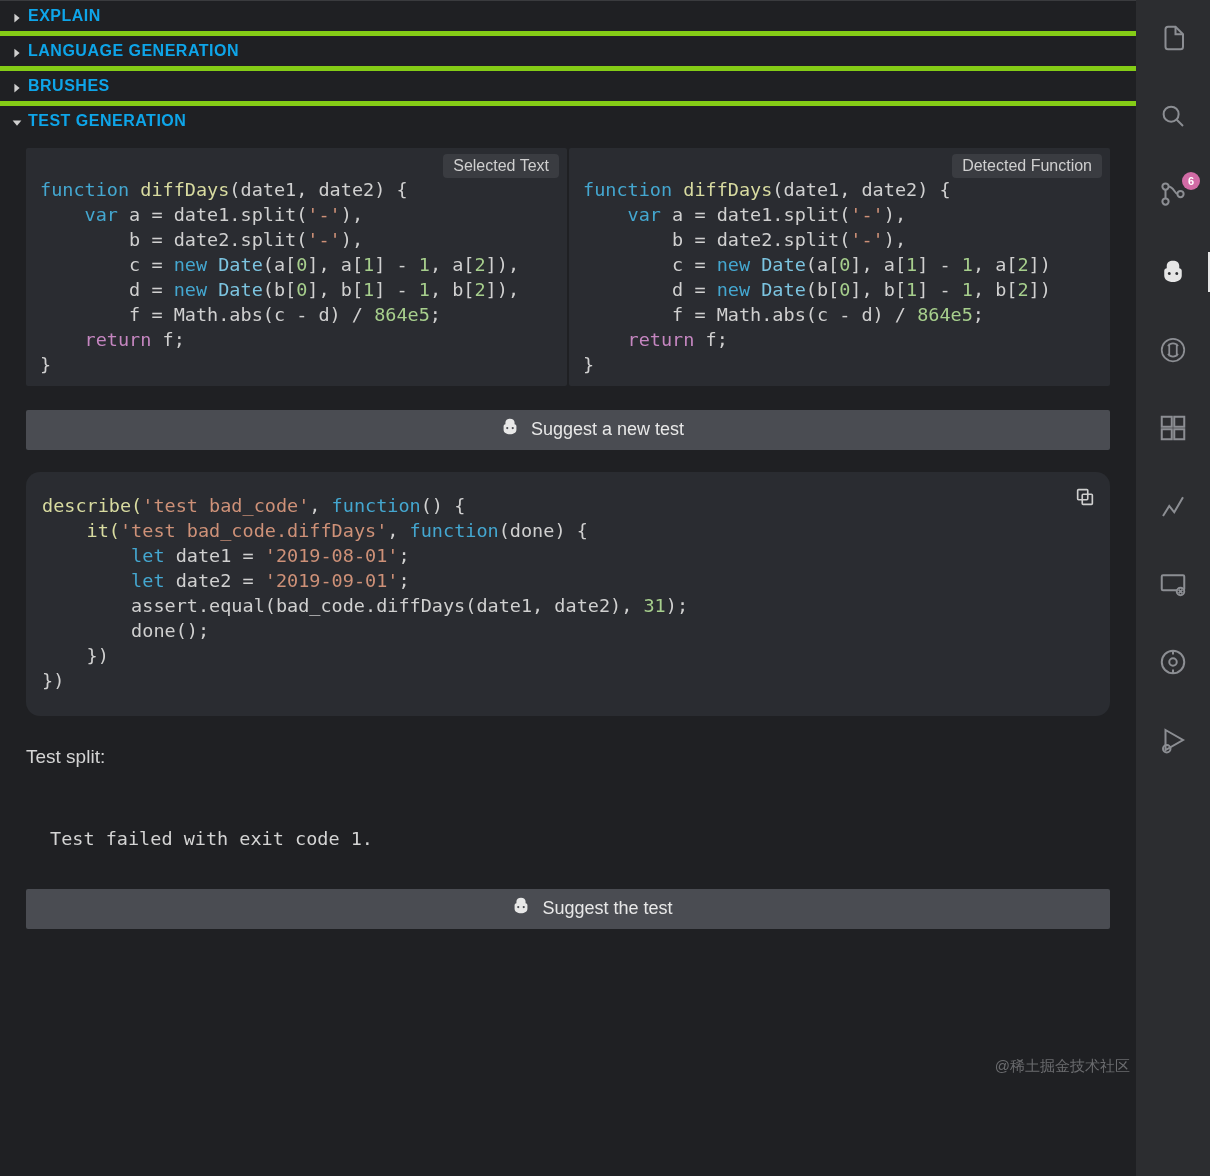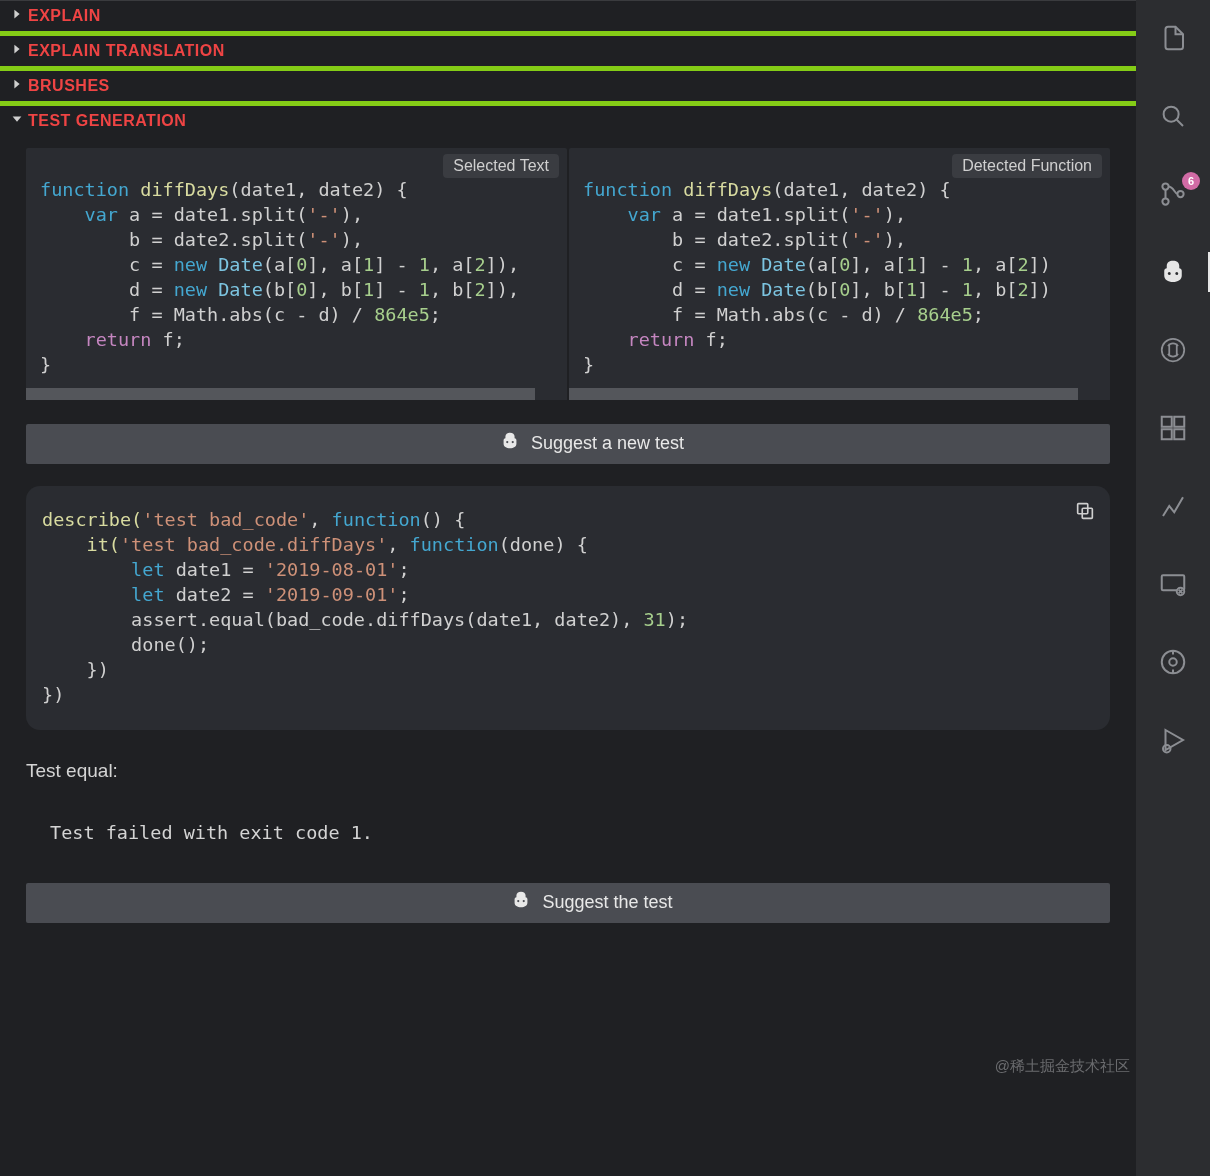--- a/index.html
+++ b/index.html
@@ -48,26 +48,26 @@
     display: flex; align-items: center; justify-content: space-between;
     padding: 16px 26px 14px 26px;
     color: #cfcfcf;
     font-size: 17px;
     font-weight: 400;
     letter-spacing: 0.5px;
   }
   .more-icon { color: #cfcfcf; font-size: 20px; letter-spacing: 2px; }
 
   .section {
-    display: flex; align-items: flex-start;
+    display: flex; align-items: flex-end;
     padding: 6px 8px 6px 8px;
     font-size: 16px;
     font-weight: 600;
     letter-spacing: 0.5px;
-    color: #ef4444;
+    color: #0ea5e9;
     border-top: 5px solid #84cc16;
     cursor: pointer;
   }
   .section:first-of-type { border-top: 1px solid #3a3b3e; }
   .section .chev { width: 18px; display: inline-flex; justify-content: center; margin-right: 2px; color: #cfcfcf; }
 
   .testgen-body {
     flex: 1;
     padding: 0 26px 0 26px;
     overflow: auto;
@@ -76,21 +76,21 @@
   .code-panes {
     display: flex;
     gap: 2px;
     margin-top: 12px;
   }
   .code-pane {
     flex: 1;
     background: #2a2c31;
     position: relative;
     min-width: 0;
-    display: flex; flex-direction: column;
+    display: flex; flex-direction: row;
     border-radius: 2px;
   }
   .code-pane .tag {
     position: absolute;
     top: 6px; right: 8px;
     background: #3a3c41;
     color: #cfcfcf;
     font-size: 16px;
     padding: 3px 10px;
     border-radius: 4px;
@@ -160,21 +160,21 @@
     cursor: pointer;
   }
   .copy-icon svg { width: 22px; height: 22px; }
 
   .result-label {
     margin-top: 30px;
     font-size: 19px;
     color: #d4d4d4;
   }
   .result-body {
-    margin-top: 40px;
+    margin-top: 60px;
     font-family: "SF Mono", ui-monospace, Menlo, Consolas, monospace;
     font-size: 18.5px;
     padding-left: 24px;
     color: #d4d4d4;
   }
 
   .watermark {
     position: absolute;
     right: 80px;
     bottom: 100px;
@@ -195,21 +195,21 @@
           </svg>
       </span>
       <span>EXPLAIN</span>
     </div>
     <div class="section">
       <span class="chev">
         <svg viewBox="0 0 16 16" width="14" height="14">
             <path fill="currentColor" d="M5 3l6 5-6 5z"></path>
           </svg>
       </span>
-      <span>EXPLAIN TRANSLATION</span>
+      <span>LANGUAGE GENERATION</span>
     </div>
     <div class="section">
       <span class="chev">
         <svg viewBox="0 0 16 16" width="14" height="14">
             <path fill="currentColor" d="M5 3l6 5-6 5z"></path>
           </svg>
       </span>
       <span>BRUSHES</span>
     </div>
     <div class="section">
@@ -276,21 +276,21 @@
     <span class="tok-prop">it(</span><span class="tok-str">'test bad_code.diffDays'</span><span>, </span><span class="tok-kw">function</span><span>(done) {</span>
         <span class="tok-kw">let</span><span> date1 = </span><span class="tok-str">'2019-08-01'</span><span>;</span>
         <span class="tok-kw">let</span><span> date2 = </span><span class="tok-str">'2019-09-01'</span><span>;</span>
         <span>assert.equal(bad_code.diffDays(date1, date2), </span><span class="tok-num">31</span><span>);</span>
         <span>done();</span>
     <span>})</span>
 <span>})</span></pre>
       </div>
 
 
-      <div class="result-label">Test equal:</div>
+      <div class="result-label">Test split:</div>
       <div class="result-body">Test failed with exit code 1.</div>
 
       <div class="big-button" style="margin-top:40px">
         <span>
           <svg viewBox="0 0 24 24" fill="currentColor">
               <path d="M12 3c-3 0-5 1.5-5 4v2c-1 0-2 1-2 2v4c0 3 3 5 7 5s7-2 7-5v-4c0-1-1-2-2-2V7c0-2.5-2-4-5-4zm-3 9a1.2 1.2 0 110 2.4 1.2 1.2 0 010-2.4zm6 0a1.2 1.2 0 110 2.4 1.2 1.2 0 010-2.4z"></path>
             </svg>
         </span>
         <span>Suggest the test</span>
       </div>

